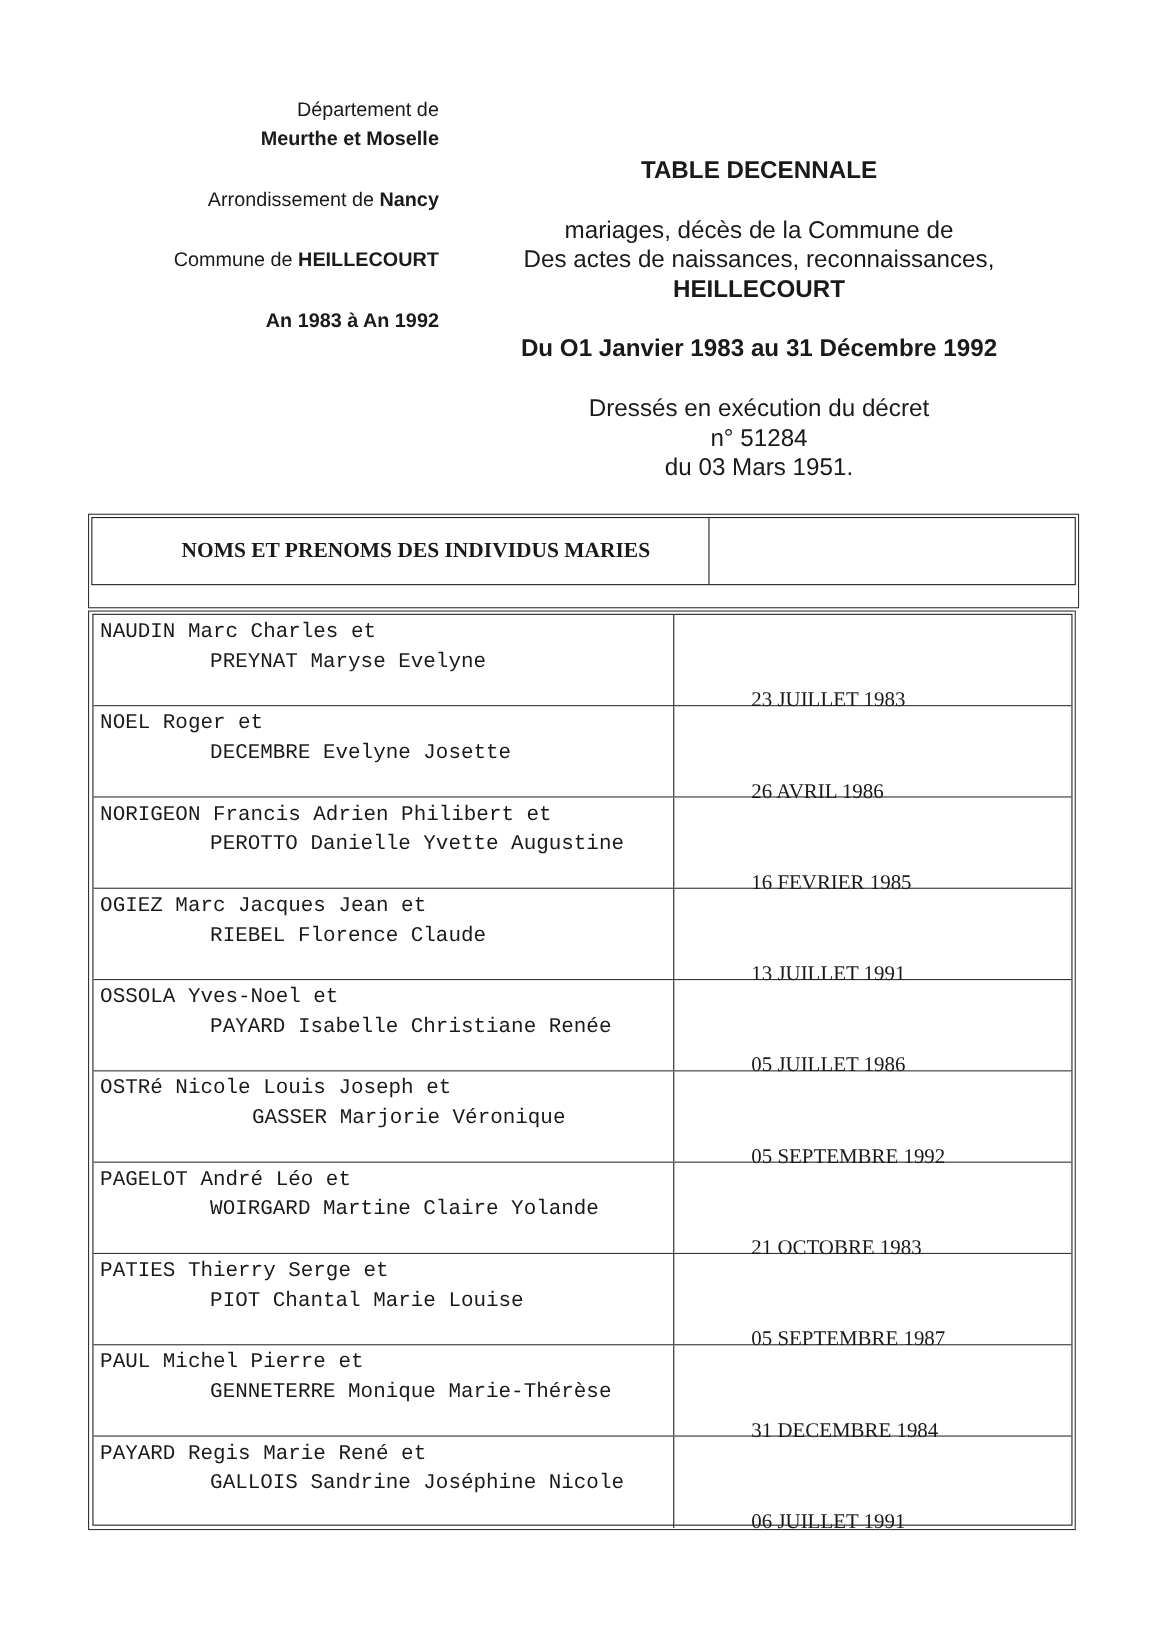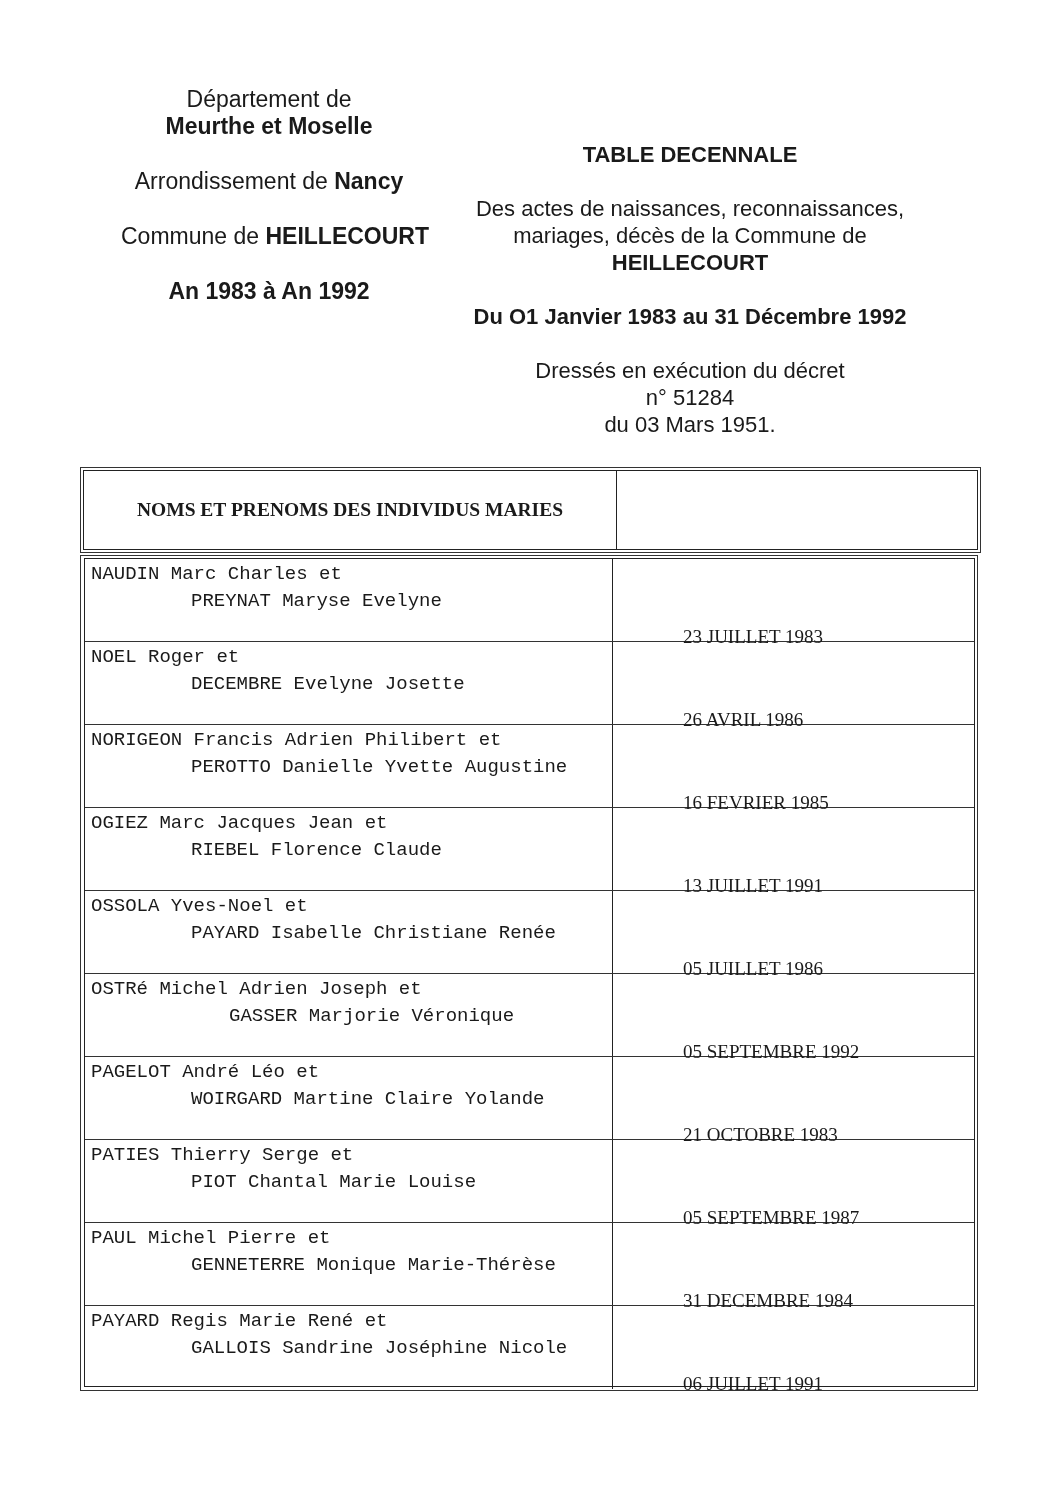--- a/index.html
+++ b/index.html
@@ -1,32 +1,32 @@
 <!DOCTYPE html>
 <html><head>
 <meta charset="utf-8">
 <style>
   html, body { margin: 0; padding: 0; background: #ffffff; }
   body { width: 1058px; height: 1500px; position: relative; overflow: hidden; color: #1a1a1a; }
   .sans { font-family: "Liberation Sans", sans-serif; }
   .serif { font-family: "Liberation Serif", serif; }
 
-  .left-header { position: absolute; left: 121px; top: 86px; width: 296px; text-align: center; font-size: 23px; }
+  .left-header { position: absolute; left: 103px; top: 86px; width: 296px; text-align: right; font-size: 18px; }
   .left-header .line { height: 27px; line-height: 27px; white-space: nowrap; }
   .left-header .gap { height: 28px; }
 
   .right-header { position: absolute; left: 470px; top: 141px; width: 440px; text-align: center; font-size: 22px; }
   .right-header .line { height: 27px; line-height: 27px; white-space: nowrap; }
   .right-header .gap { height: 27px; }
 
   b { font-weight: bold; }
 
   .table-wrap { position: absolute; left: 80px; top: 467px; width: 899px; height: 924px; }
   .outer-top { position: absolute; left: 0; top: 0; width: 901px; height: 86px; border: 1px solid #333; box-sizing: border-box; }
-  .head-box { position: absolute; left: 3px; top: 3px; width: 895px; height: 80px; border: 1.5px solid #222; box-sizing: border-box; display: flex; }
+  .head-box { position: absolute; left: 3px; top: 3px; width: 895px; height: 62px; border: 1.5px solid #222; box-sizing: border-box; display: flex; padding-left: 28px; }
   .head-cell { display: flex; align-items: center; justify-content: center; font-size: 19.5px; font-weight: bold; }
   .head-cell.names { width: 532px; border-right: 1.5px solid #222; }
   .head-cell.dates { flex: 1; }
 
   .body-outer { position: absolute; left: 0; top: 88px; width: 898px; height: 836px; border: 1px solid #333; box-sizing: border-box; }
   .body-box { position: absolute; left: 3px; top: 2px; width: 891px; height: 829px; border: 1.5px solid #222; box-sizing: border-box; }
   .row { display: flex; height: 83px; border-bottom: 1.5px solid #333; box-sizing: border-box; }
   .row:last-child { border-bottom: none; }
   .cell-names { width: 528px; border-right: 1.5px solid #222; box-sizing: border-box; position: relative; font-size: 19px; font-family: Liberation Mono, monospace; }
   .cell-names .husband { position: absolute; left: 6px; top: 4px; white-space: nowrap; }
@@ -45,22 +45,22 @@
   <div class="line"><span>Arrondissement de </span><b>Nancy</b></div>
   <div class="gap"></div>
   <div class="line"><span>Commune de </span><b>HEILLECOURT</b></div>
   <div class="gap"></div>
   <div class="line"><b>An 1983 à An 1992</b></div>
 </div>
 
 <div class="right-header sans">
   <div class="line"><b>TABLE DECENNALE</b></div>
   <div class="gap"></div>
+  <div class="line">mariages, décès de la Commune de</div>
   <div class="line">Des actes de naissances, reconnaissances,</div>
-  <div class="line">mariages, décès de la Commune de</div>
   <div class="line"><b>HEILLECOURT</b></div>
   <div class="gap"></div>
   <div class="line"><b>Du O1 Janvier 1983 au 31 Décembre 1992</b></div>
   <div class="gap"></div>
   <div class="line">Dressés en exécution du décret</div>
   <div class="line">n° 51284</div>
   <div class="line">du 03 Mars 1951.</div>
 </div>
 
 <div class="table-wrap serif">
@@ -110,21 +110,21 @@
           <div class="cell-names">
             <div class="husband">OSSOLA Yves-Noel et</div>
             <div class="wife">PAYARD Isabelle Christiane Renée</div>
           </div>
           <div class="cell-dates">
             <div class="date">05 JUILLET 1986</div>
           </div>
         </div>
         <div class="row">
           <div class="cell-names">
-            <div class="husband">OSTRé Michel Adrien Joseph et</div>
+            <div class="husband">OSTRé Nicole Louis Joseph et</div>
             <div class="wife indent-more">GASSER Marjorie Véronique</div>
           </div>
           <div class="cell-dates">
             <div class="date">05 SEPTEMBRE 1992</div>
           </div>
         </div>
         <div class="row">
           <div class="cell-names">
             <div class="husband">PAGELOT André Léo et</div>
             <div class="wife">WOIRGARD Martine Claire Yolande</div>

